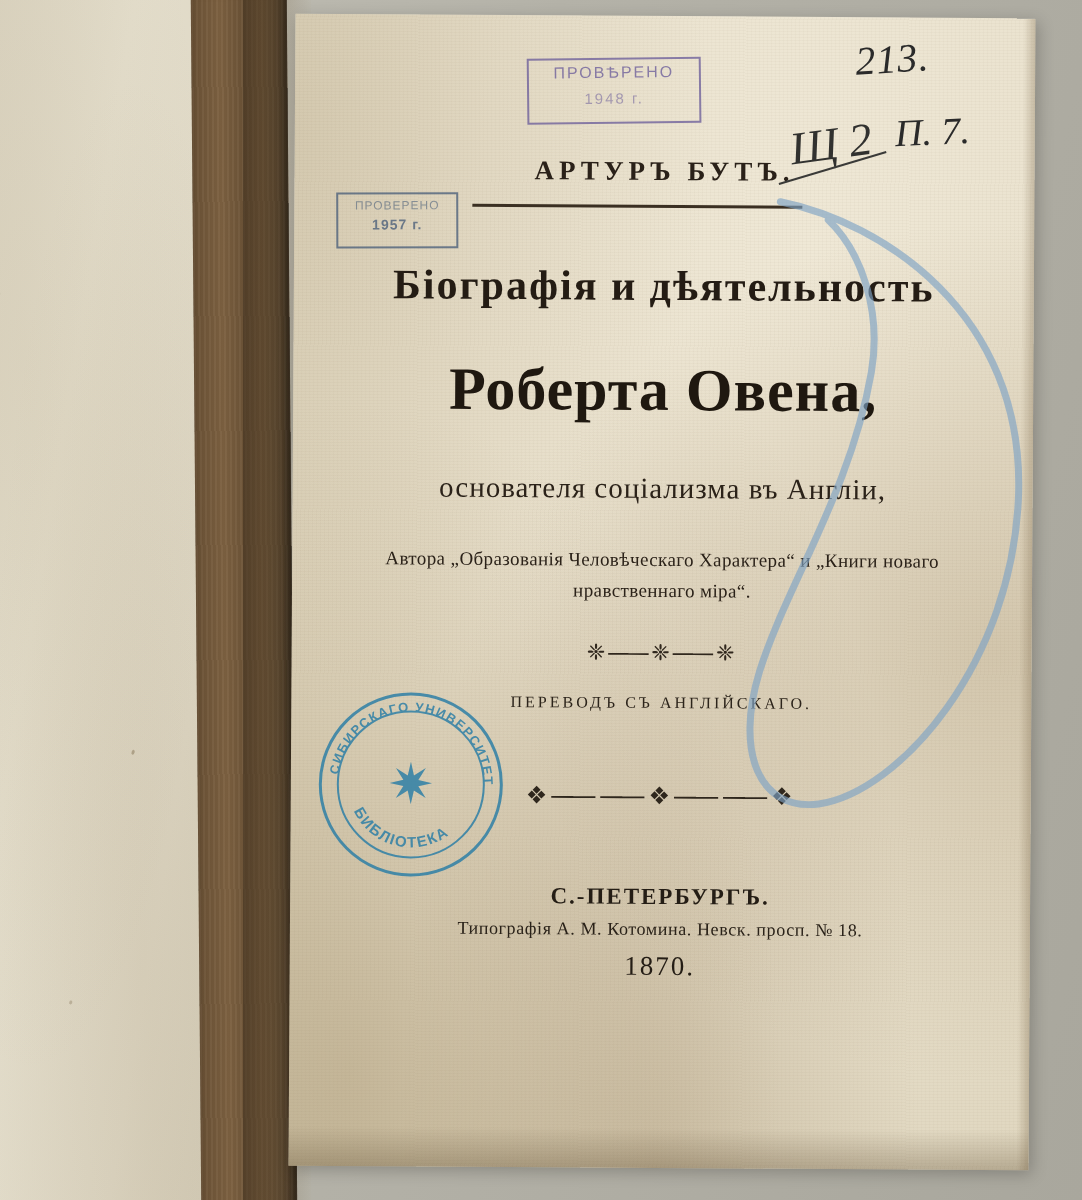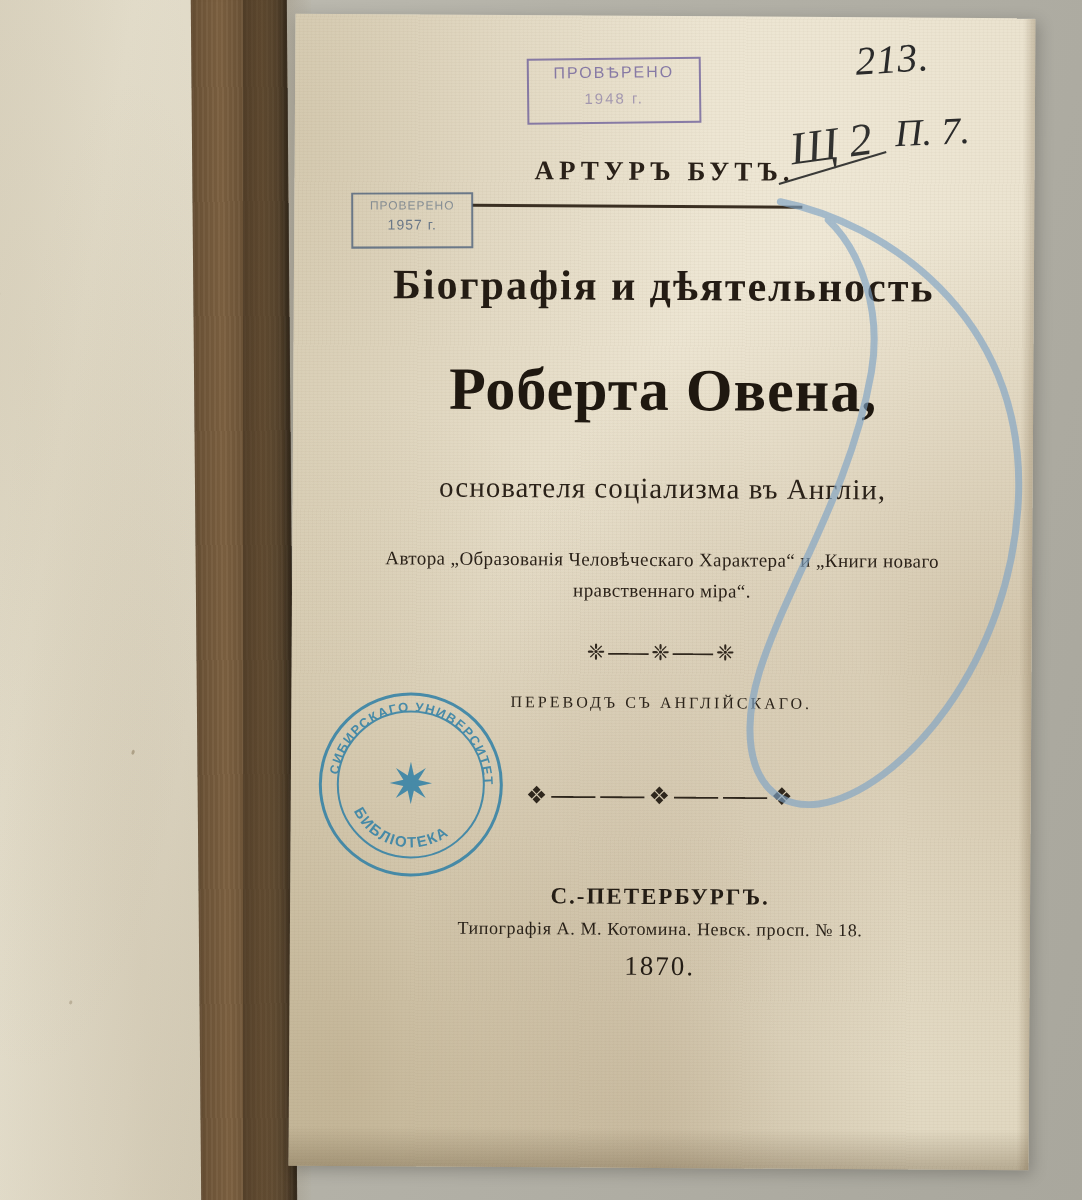--- a/index.html
+++ b/index.html
@@ -246,24 +246,23 @@
     transform: rotate(-1deg);
   }
   .stamp-1948 .l1 { font-size: 16px; letter-spacing: 2px; margin-top: 4px; }
   .stamp-1948 .l2 { font-size: 15px; letter-spacing: 2px; margin-top: 8px; opacity:.7;}
   .stamp-1957 {
     left: 42px; top: 178px;
     width: 118px; height: 52px;
     border-color: #4b5f7a;
     color: #4b5f7a;
     transform: rotate(-0.5deg);
-    margin-left: 15px;
   }
   .stamp-1957 .l1 { font-size: 12px; letter-spacing: 1px; margin-top: 4px; opacity:.75;}
-  .stamp-1957 .l2 { font-size: 14px; letter-spacing: 1px; margin-top: 4px; }
+  .stamp-1957 .l2 { font-size: 14px; letter-spacing: 1px; margin-top: 4px; font-weight: bold; }
 
   
   .round-stamp {
     position: absolute;
     z-index: 5;
     left: 28px; top: 678px;
     width: 178px; height: 178px;
     border-radius: 50%;
     border: 3px solid #2e7fa6;
     color: #2e7fa6;

